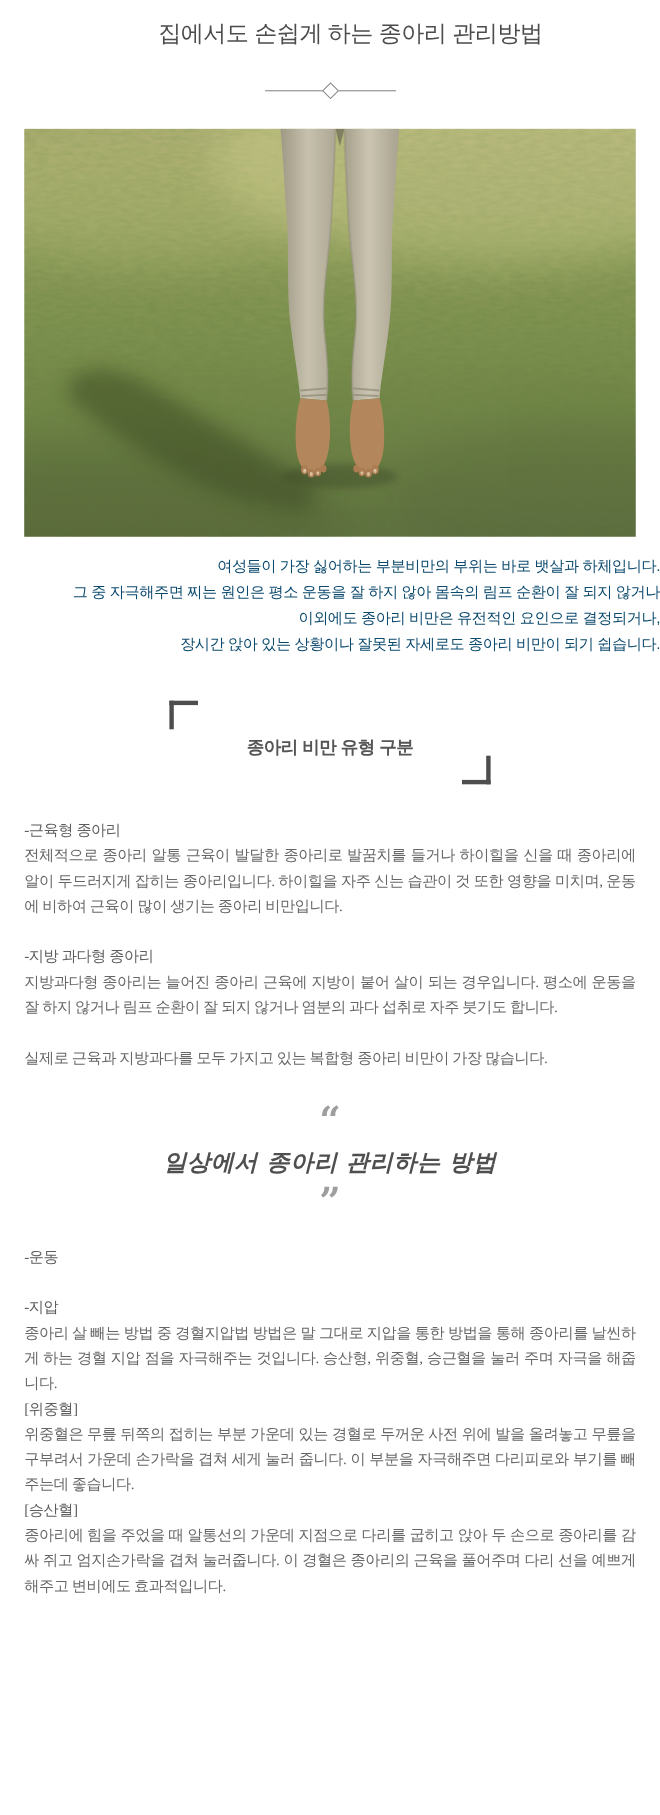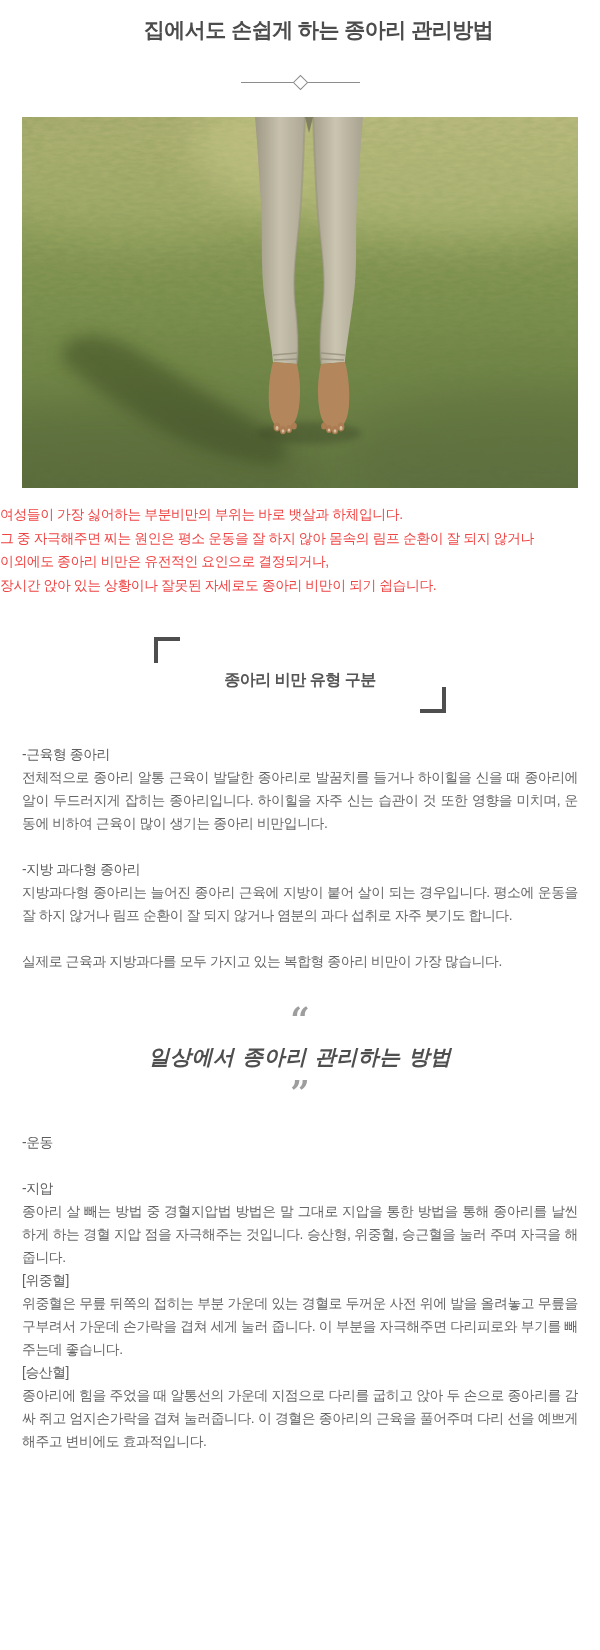--- a/index.html
+++ b/index.html
@@ -6,49 +6,49 @@
   body{
     width:600px;height:1650px;overflow:hidden;
     font-family:"Liberation Sans","DejaVu Sans",sans-serif;
     color:#666;-webkit-font-smoothing:antialiased;
   }
   .page{width:600px;position:relative;}
 
   
   .post-title{
     margin:16px 0 0 0;text-align:center;
-    font-size:21px;font-weight:bold;color:#4c4c4c;letter-spacing:-0.5px;padding-left:37px;
+    font-size:21px;font-weight:normal;color:#4c4c4c;letter-spacing:-0.5px;padding-left:37px;
   }
 
   
   .divider{margin-top:33px;display:flex;align-items:center;justify-content:center;}
   .divider .rule{width:53px;height:0;border-top:1px solid #8c8c8c;}
   .divider .diamond{
     width:9px;height:9px;border:1px solid #8c8c8c;background:#fff;
     transform:rotate(45deg);margin:0 1px;
   }
 
   
   .photo-wrap{margin:29px 22px 0 22px;font-size:0;line-height:0;}
   .photo-wrap svg{display:block;}
 
   
-  .intro{margin-top:15px;text-align:left;font-size:13.8px;line-height:23.5px;color:#ef4444;letter-spacing:-0.4px;}
+  .intro{margin-top:15px;text-align:right;font-size:13.8px;line-height:23.5px;color:#0c4a6e;letter-spacing:-0.4px;}
 
   
   .bracket-box{position:relative;width:292px;height:76px;margin:40px auto 0 auto;}
   .bracket-tl{position:absolute;left:0;top:0;width:22px;height:22px;
     border-top:4px solid #4e4e4e;border-left:4px solid #4e4e4e;}
   .bracket-br{position:absolute;right:0;bottom:0;width:22px;height:22px;
     border-bottom:4px solid #4e4e4e;border-right:4px solid #4e4e4e;}
   .bracket-title{position:absolute;left:50%;top:56%;transform:translate(-50%,-50%);
     white-space:nowrap;font-size:16px;font-weight:bold;color:#555;letter-spacing:-0.5px;}
 
   
-  .sections{margin:30px 22px 0 22px;}
+  .sections{margin:30px 22px 0 22px;font-family:Liberation Serif, serif;}
   .sec{margin-top:23px;}
   .sec.first{margin-top:0;}
   .sec.tight{margin-top:0;}
   .sec-heading{font-size:13.8px;line-height:23px;color:#5d5d5d;letter-spacing:-0.4px;}
   .sec-body{
     font-size:13.8px;line-height:23px;color:#666;letter-spacing:-0.4px;
     text-align:justify;word-break:break-all;
   }
 
   

